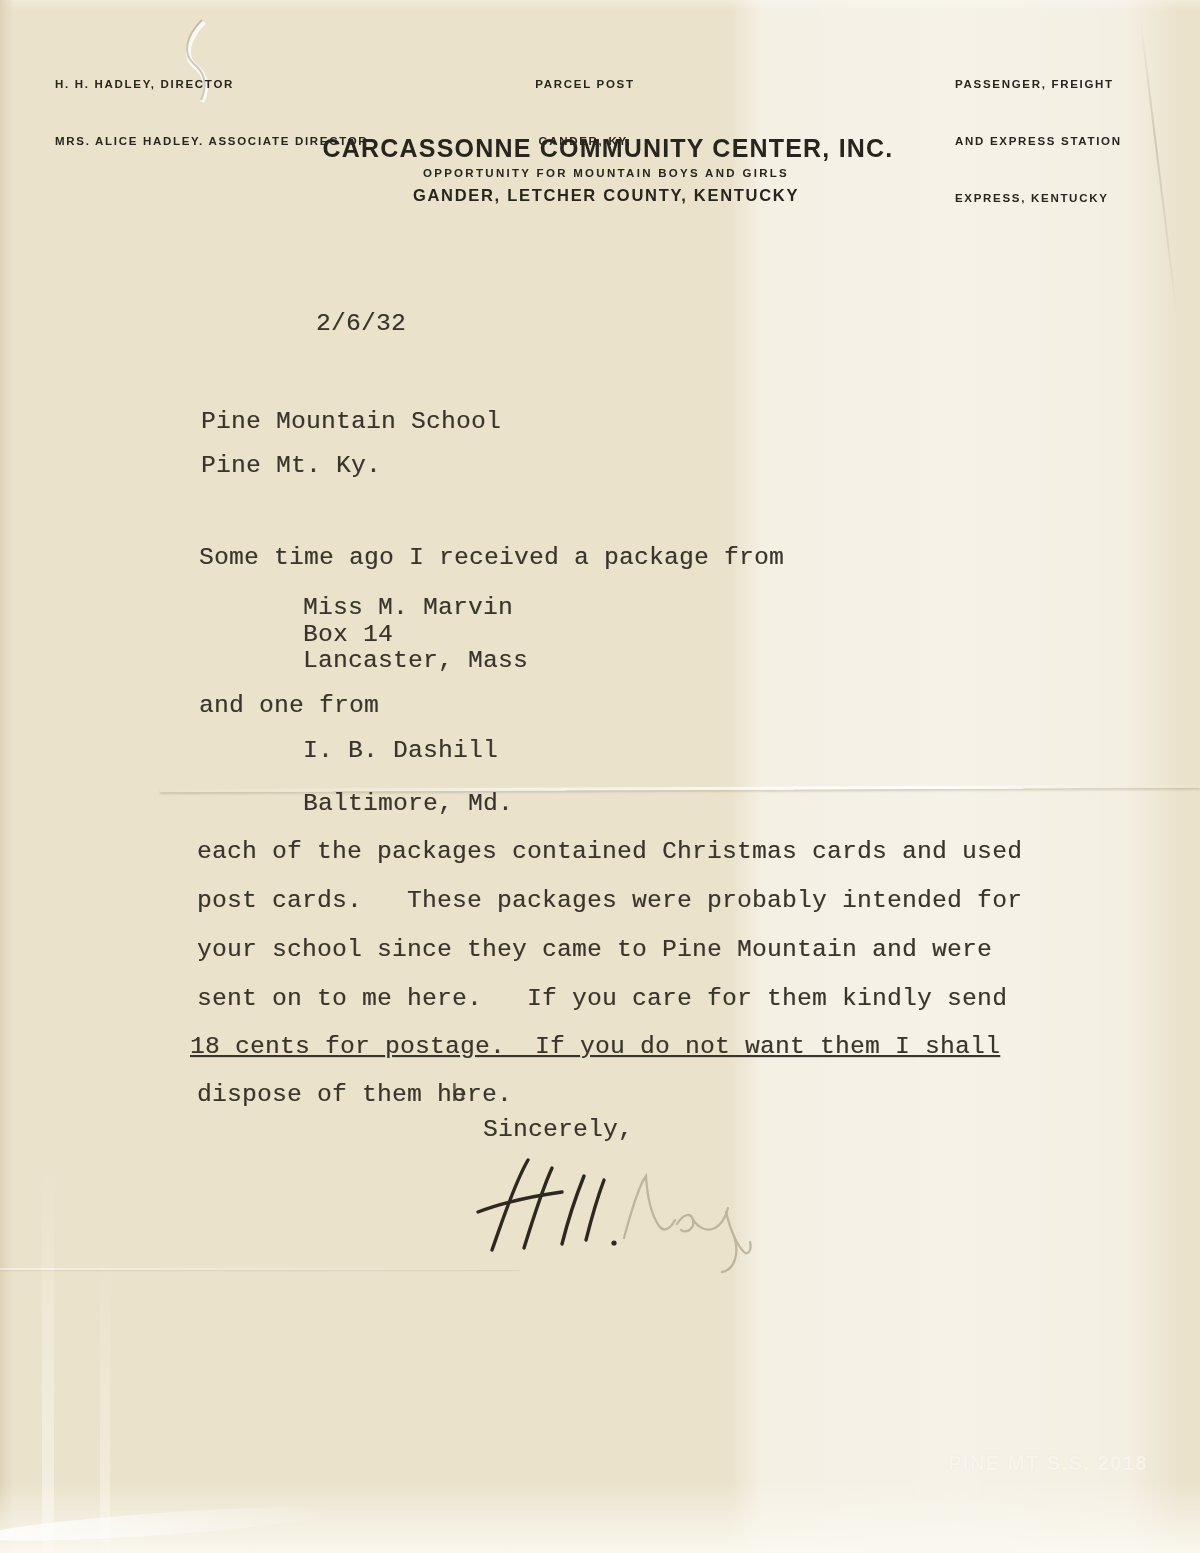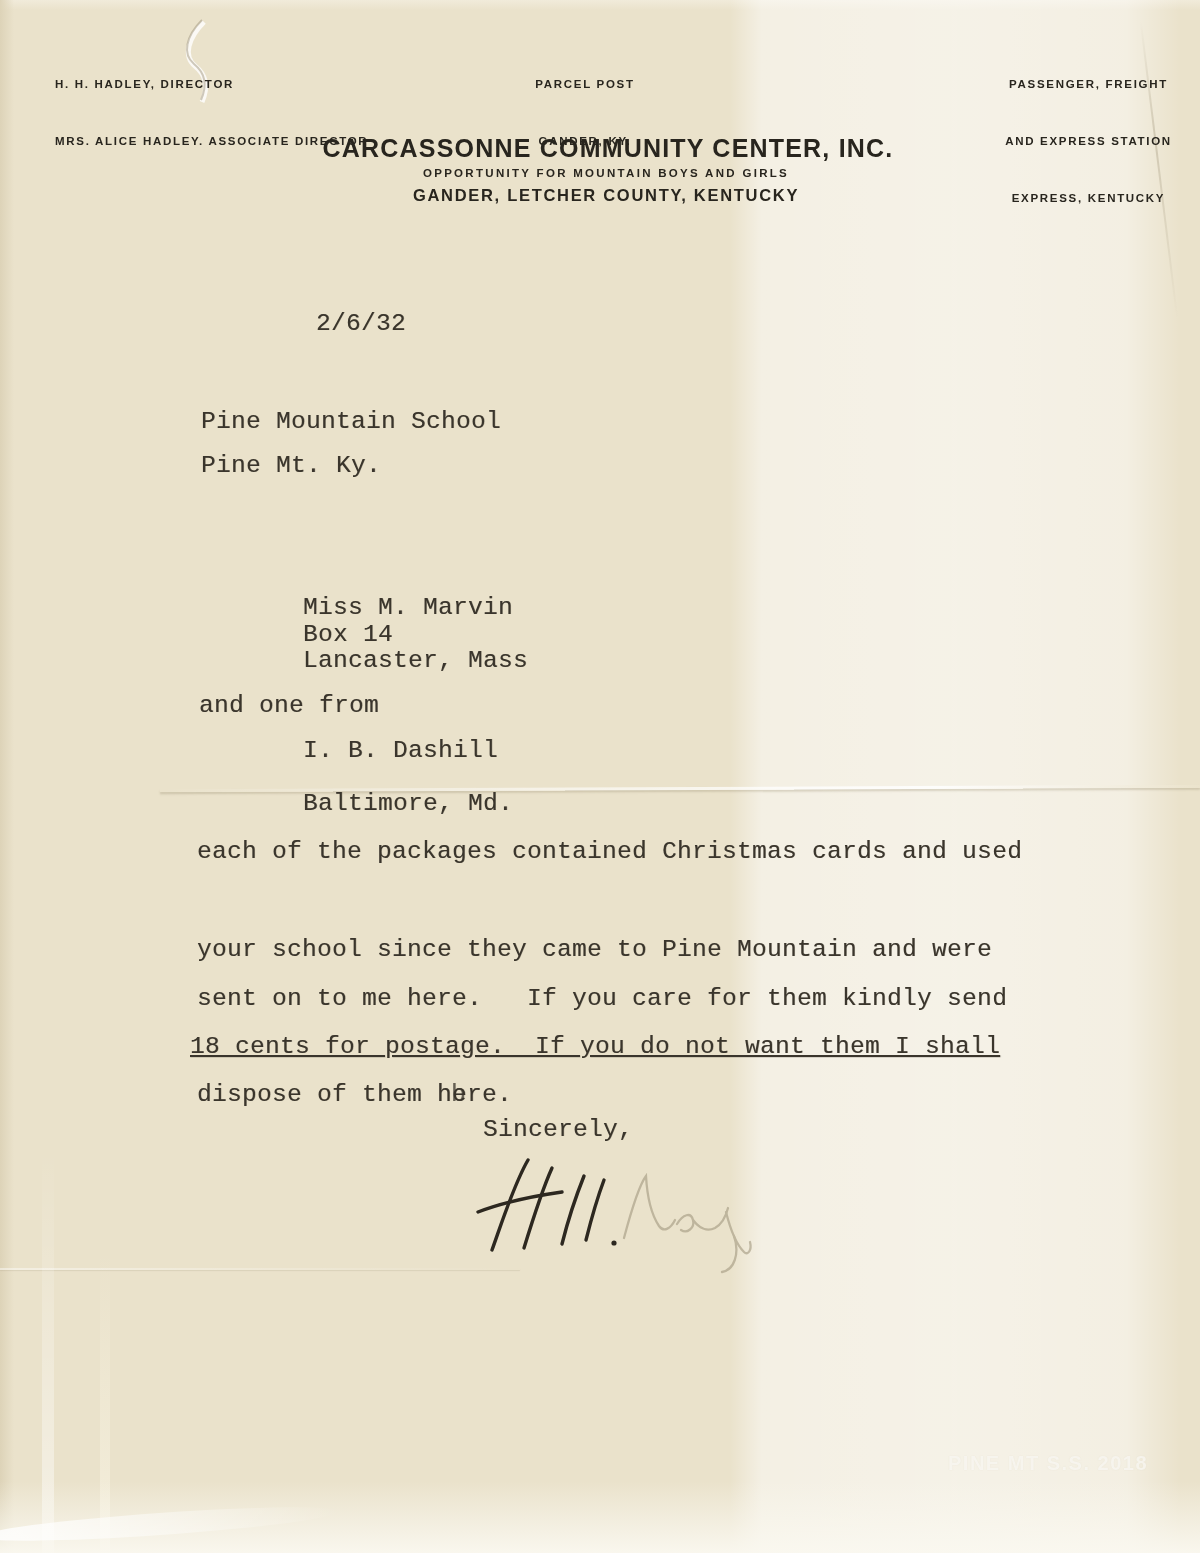--- a/index.html
+++ b/index.html
@@ -55,21 +55,21 @@
   .crinkle{position:absolute;left:168px;top:14px;pointer-events:none;}
 
   
   .ph{
     position:absolute;font-family:"Liberation Sans","DejaVu Sans",sans-serif;
     font-weight:700;color:#28251e;white-space:pre;
   }
   .lh-small{font-size:11.5px;letter-spacing:1.7px;line-height:19px;}
   .lh-left{left:55px;top:37px;text-align:left;}
   .lh-center{left:455px;top:37px;width:260px;text-align:center;}
-  .lh-right{left:991px;top:37px;width:195px;text-align:center;}
+  .lh-right{left:955px;top:37px;width:195px;}
   .org-name{left:0;top:134px;width:1216px;text-align:center;font-size:25px;letter-spacing:1.2px;}
   .org-tagline{left:0;top:167px;width:1212px;text-align:center;font-size:11.5px;letter-spacing:2.3px;}
   .org-address{left:0;top:186px;width:1212px;text-align:center;font-size:16.5px;letter-spacing:1.7px;}
 
   
   .tw{
     position:absolute;font-size:24.5px;letter-spacing:0.3px;line-height:27px;
     color:#3a352c;white-space:pre;
     text-shadow:0.4px 0.4px 0.6px rgba(58,52,40,.4);
   }
@@ -119,31 +119,33 @@
   </div>
   <div class="ph org-name">CARCASSONNE COMMUNITY CENTER, INC.</div>
   <div class="ph org-tagline">OPPORTUNITY FOR MOUNTAIN BOYS AND GIRLS</div>
   <div class="ph org-address">GANDER, LETCHER COUNTY, KENTUCKY</div>
 
   <div class="tw" style="left:316px;top:310px;">2/6/32</div>
 
   <div class="tw" style="left:201px;top:408px;">Pine Mountain School</div>
   <div class="tw" style="left:201px;top:452px;">Pine Mt. Ky.</div>
 
+  <div class="tw" style="left:199px;top:544px;">Some time ago I received a package from</div>
 
   <div class="tw" style="left:303px;top:594px;">Miss M. Marvin</div>
   <div class="tw" style="left:303px;top:621px;">Box 14</div>
   <div class="tw" style="left:303px;top:647px;">Lancaster, Mass</div>
 
   <div class="tw" style="left:199px;top:692px;">and one from</div>
 
   <div class="tw" style="left:303px;top:737px;">I. B. Dashill</div>
   <div class="tw" style="left:303px;top:790px;">Baltimore, Md.</div>
 
   <div class="tw" style="left:197px;top:838px;">each of the packages contained Christmas cards and used</div>
+  <div class="tw" style="left:197px;top:887px;">post cards.   These packages were probably intended for</div>
   <div class="tw" style="left:197px;top:936px;">your school since they came to Pine Mountain and were</div>
   <div class="tw" style="left:197px;top:985px;">sent on to me here.   If you care for them kindly send</div>
   <div class="tw" style="left:190px;top:1033px;text-decoration:underline;">18 cents for postage.  If you do not want them I shall</div>
 
   <div class="tw" style="left:197px;top:1081px;"><span>dispose of them </span><span class="ow"><span>here.</span><span class="ghost">b</span></span></div>
 
   <div class="tw" style="left:483px;top:1116px;">Sincerely,</div>
 
   <svg class="signature" width="290" height="135" viewBox="0 0 290 135">
     <g fill="none" stroke="#1d1912" stroke-width="3.4" stroke-linecap="round" opacity="0.92">

